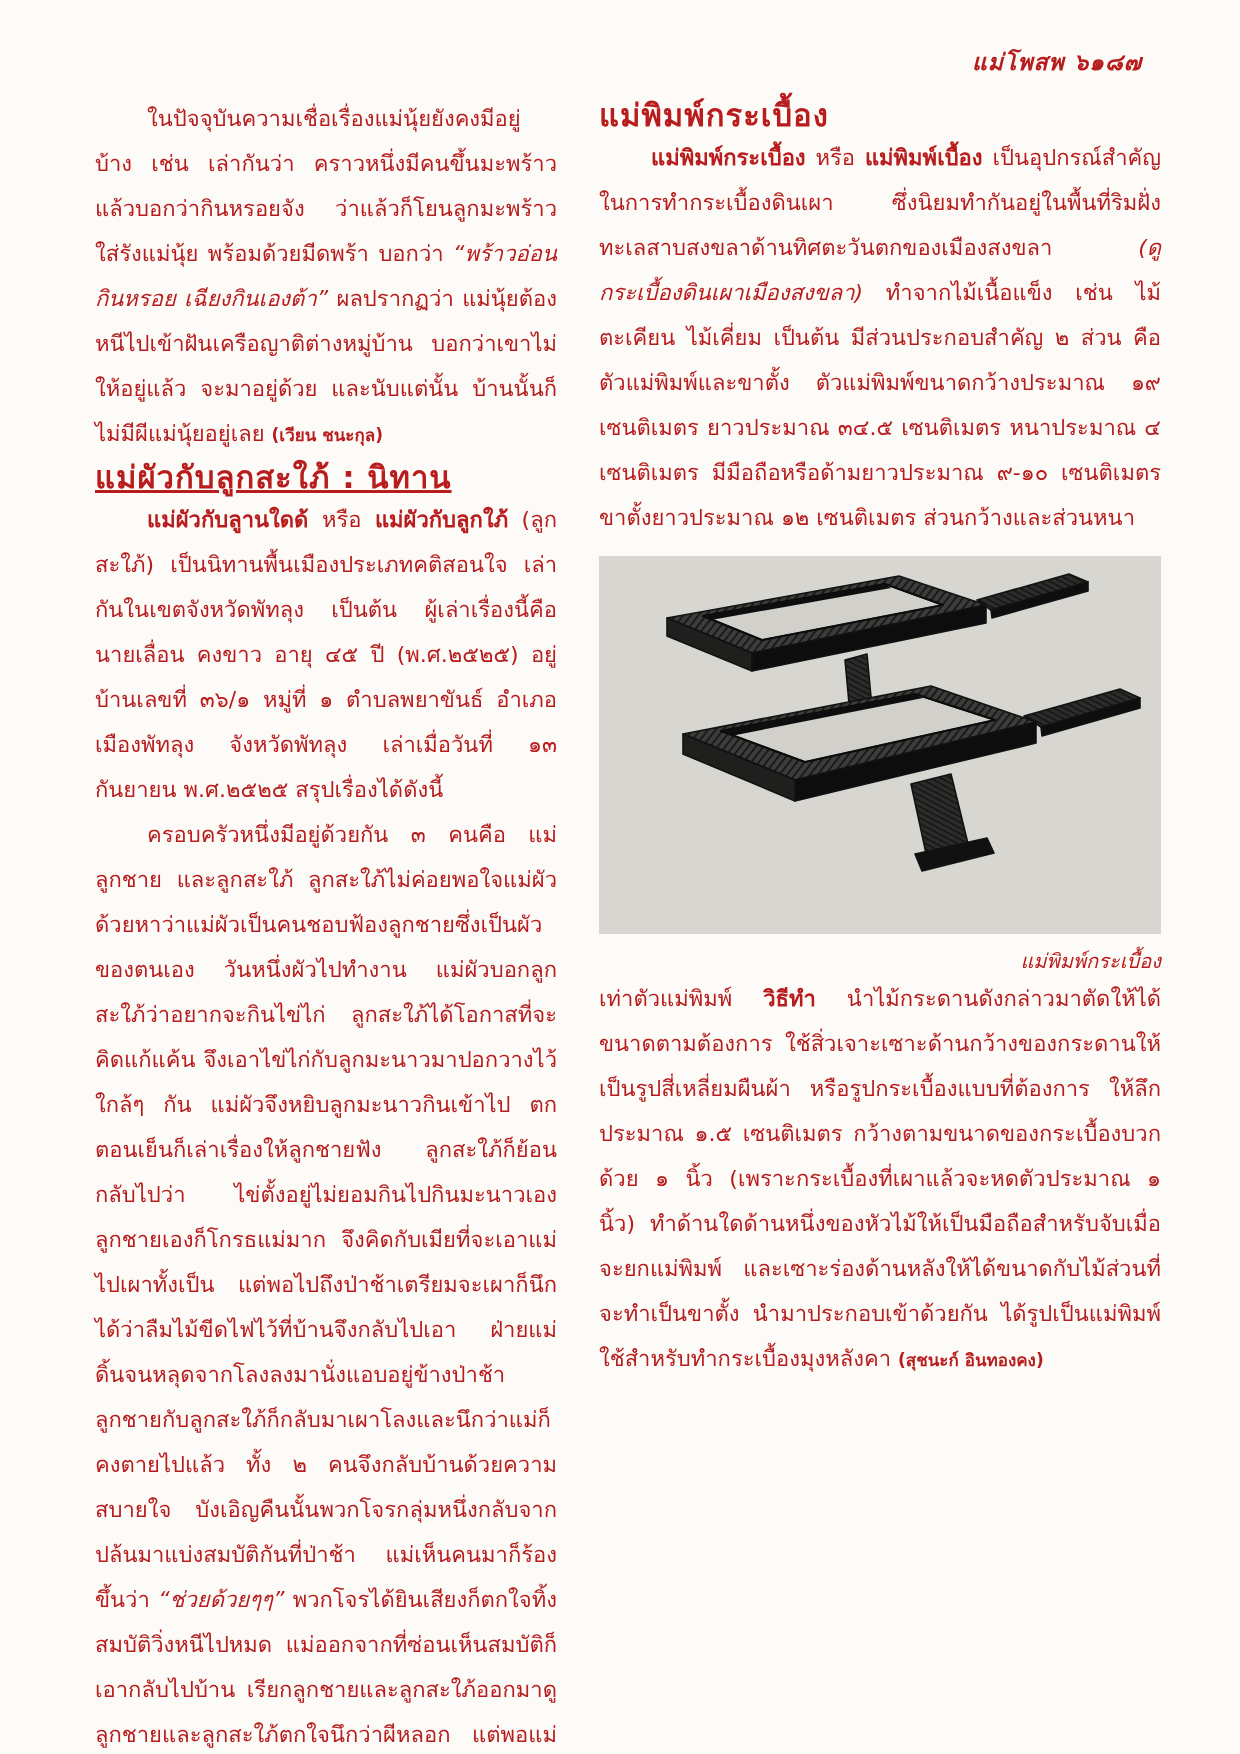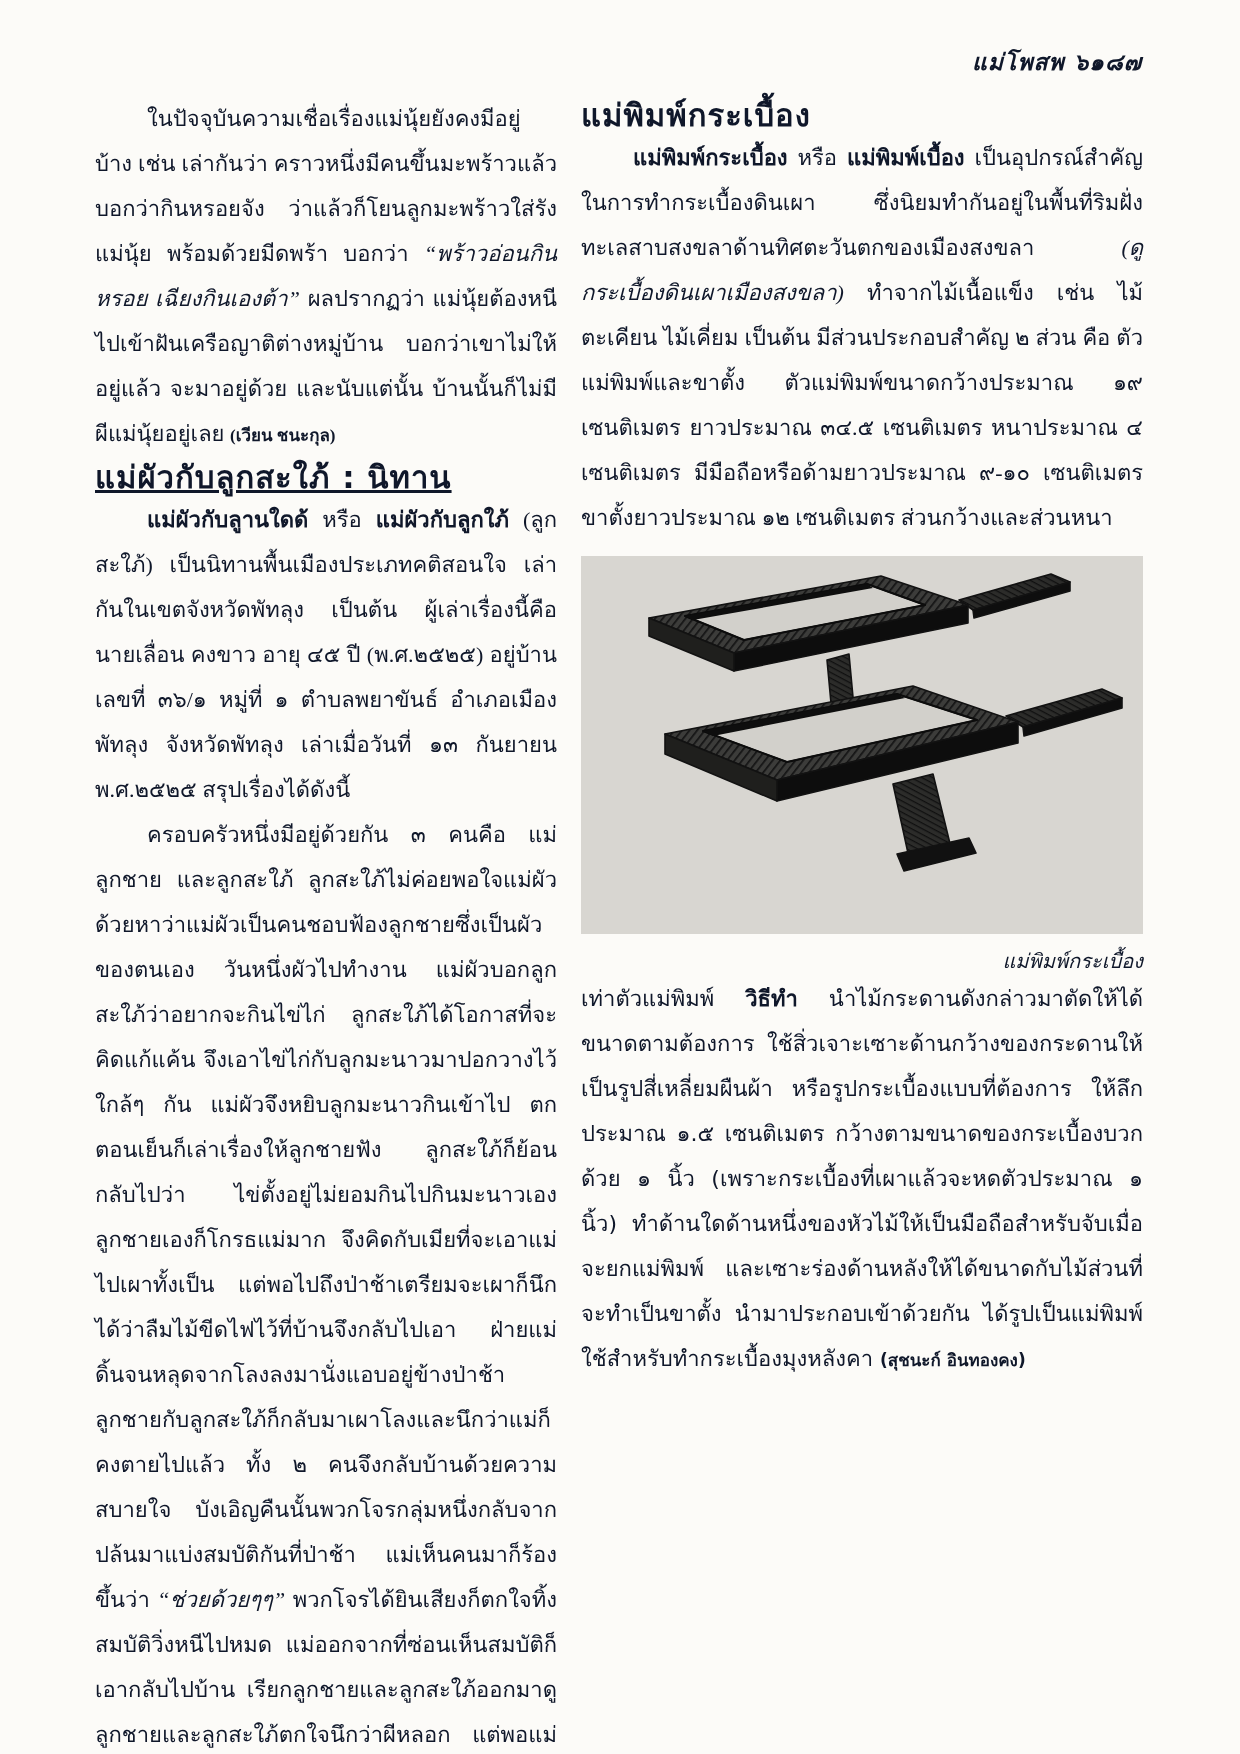--- a/index.html
+++ b/index.html
@@ -2,38 +2,38 @@
 <html lang="th"><head>
 <meta charset="utf-8">
 <style>
   html,body { margin:0; padding:0; background:#e9e7e2; }
   .page {
     position:relative;
     width:1240px; height:1754px;
     margin:0 auto;
     background:#fcfbf8;
     font-family:"DejaVu Sans","Liberation Sans",sans-serif;
-    color:#0f172a;
+    color:#b91c1c;
     overflow:hidden;
   }
   .running-head {
     position:absolute; top:44px; right:98px;
     font-size:23px; font-style:italic; font-weight:600;
     letter-spacing:1px;
   }
   .col { position:absolute; top:96px; }
   .col-left  { left:95px;  width:462px; }
-  .col-right { left:581px; width:562px; }
+  .col-right { left:599px; width:562px; }
 
   p.body {
     font-size:22px; line-height:45px;
     text-align:justify; text-justify:inter-word;
     margin:0;
   }
-  p.indent { text-indent:52px;font-family:Liberation Serif, serif; }
+  p.indent { text-indent:52px; }
   .italic { font-style:italic; }
   b.term  { font-weight:700; }
   .attribution { font-size:17px; font-weight:700; white-space:nowrap; }
 
   h2.entry {
     font-size:31px; font-weight:700;
     margin:0; letter-spacing:1px; line-height:1.25;
   }
   .lc-h2 { margin-top:42px; margin-bottom:26px;text-decoration:underline; }
   .lc-p2 { margin-top:0; }

